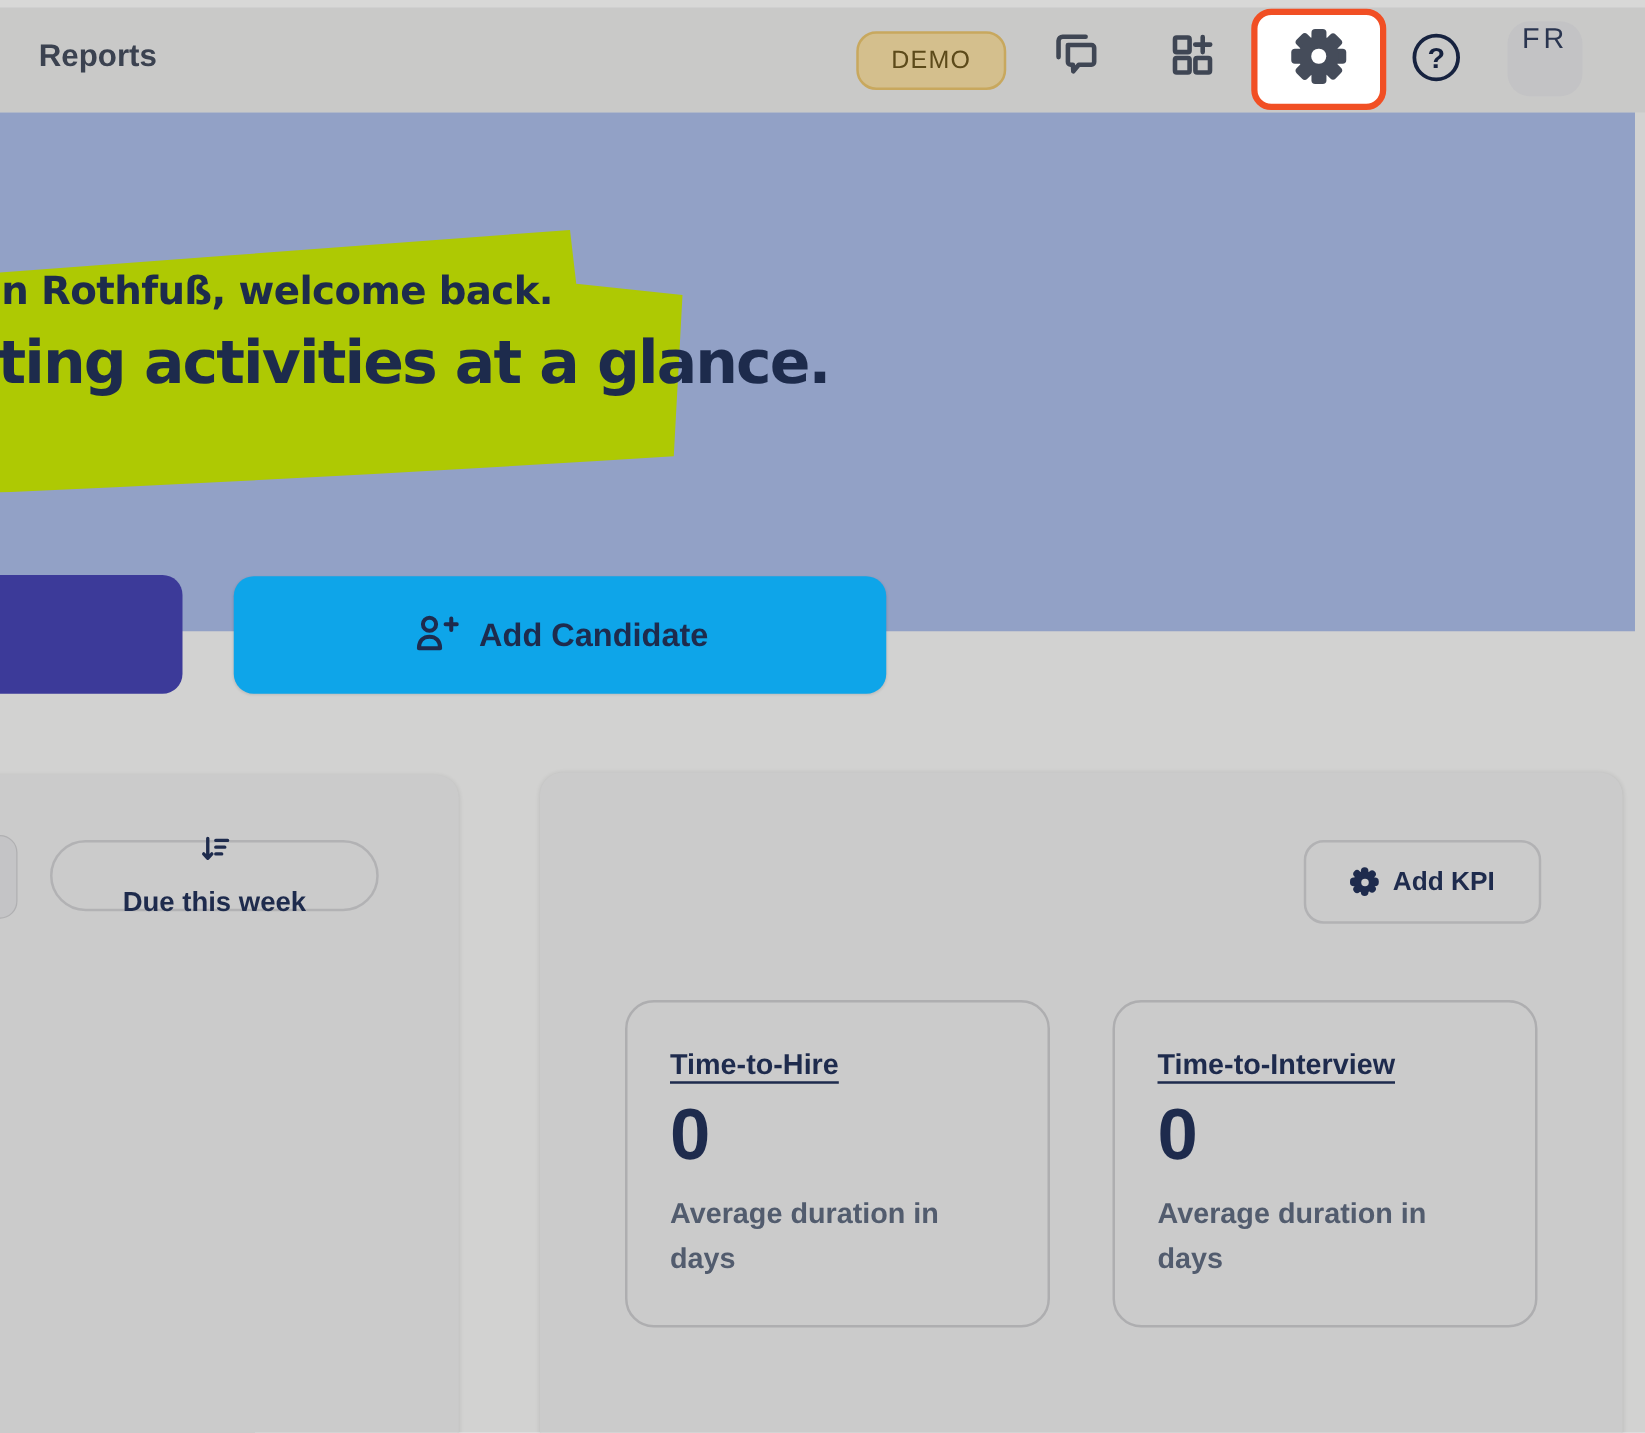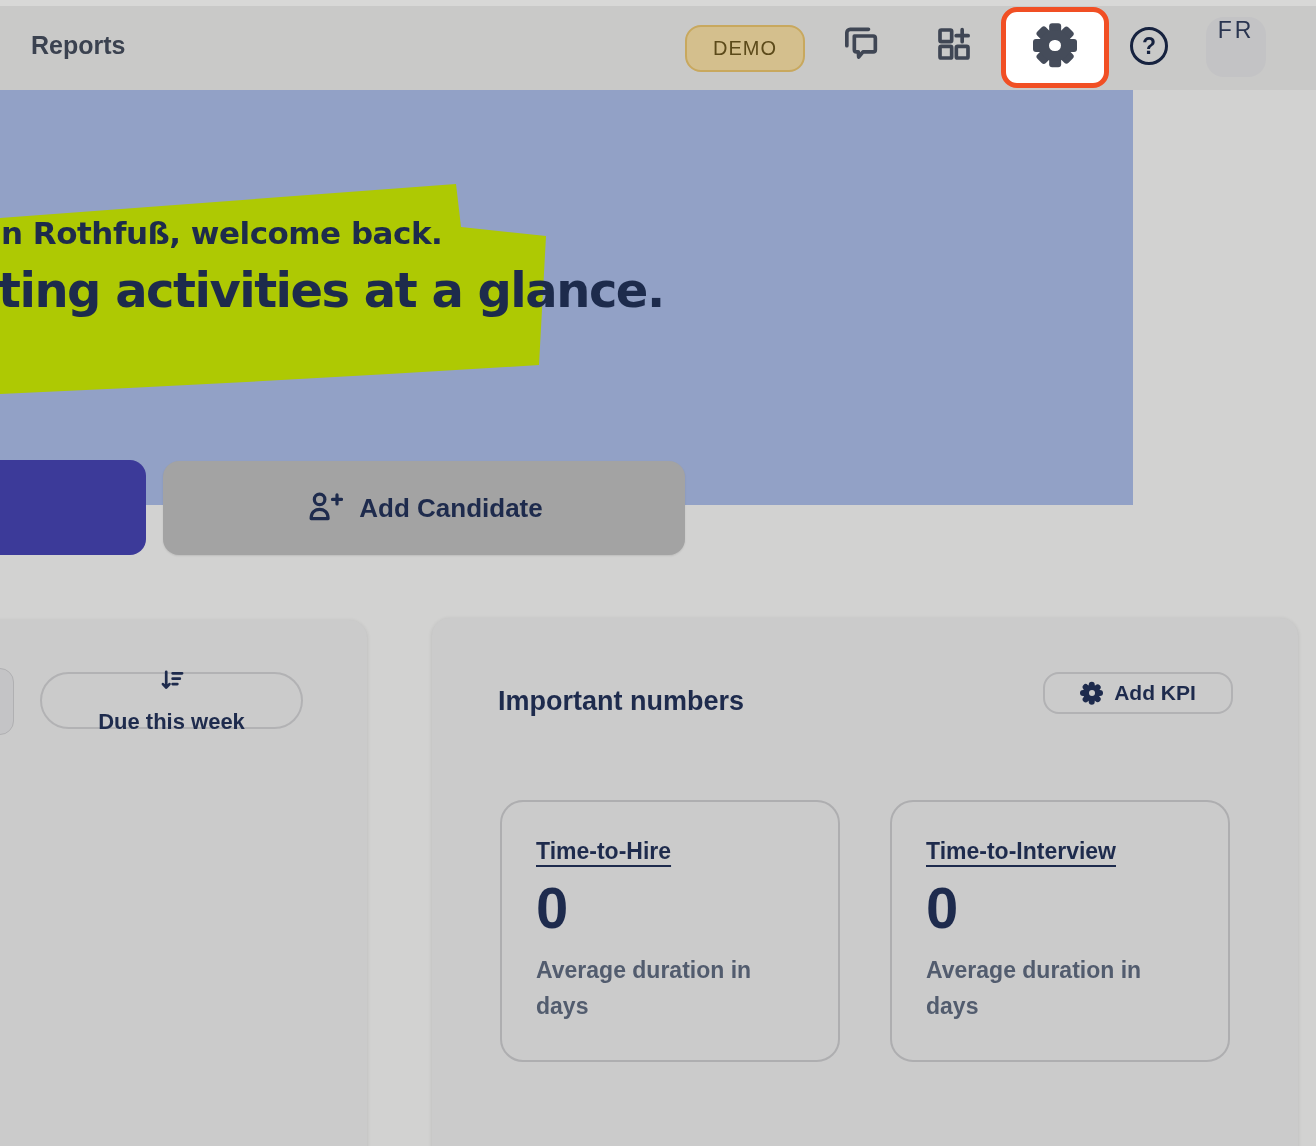--- a/index.html
+++ b/index.html
@@ -38,52 +38,52 @@
 
   .help-circle { width:38px; height:38px; border:3px solid #16223f; border-radius:50%;
                  display:flex; align-items:center; justify-content:center;
                  font-size:23px; font-weight:700; color:#16223f; }
   .avatar { position:absolute; left:1206px; top:17px; width:60px; height:60px;
             background:#c3c3c5; border-radius:18px; display:flex; align-items:flex-start;
             justify-content:center; font-size:23px; font-weight:500;
             letter-spacing:3px; color:#2a3550; cursor:pointer; }
 
   
-  #hero { position:absolute; left:0; top:90px; width:1133px; height:415px; background:#92a1c6; }
+  #hero { position:absolute; left:0; top:90px; width:1308px; height:415px; background:#92a1c6; }
   #hero-marker { position:absolute; left:0; top:94px; width:548px; height:210px; }
   .hero-line1 { position:absolute; left:1px; top:125px; font-family:"DejaVu Sans",sans-serif;
                 font-size:31px; font-weight:700; letter-spacing:-0.5px; color:#1d2b4c; white-space:nowrap; }
   .hero-line2 { position:absolute; left:-2px; top:172px; font-family:"DejaVu Sans",sans-serif;
                 font-size:48px; font-weight:800; letter-spacing:-1.5px; color:#1d2b4c; white-space:nowrap; }
 
   
   .btn-primary-cut { position:absolute; left:-40px; top:460px; width:186px; height:95px;
                      background:#3c3a99; border-radius:16px; cursor:pointer; }
-  .btn-add-candidate { position:absolute; left:163px; top:461px; width:522px; height:94px;
-                       background:#a3a3a3; border-radius:16px; display:flex; align-items:center;
+  .btn-add-candidate { position:absolute; left:187px; top:461px; width:522px; height:94px;
+                       background:#0ea5e9; border-radius:16px; display:flex; align-items:center;
                        justify-content:center; gap:16px; cursor:pointer;
                        box-shadow:0 1px 2px rgba(0,0,0,0.10); }
   .btn-add-candidate .lbl { font-size:26px; font-weight:700; color:#1e2b4d; }
   .navy-stroke { stroke:#1e2b4d; fill:none; stroke-width:2.2; stroke-linecap:round; stroke-linejoin:round; }
 
   
   .card { position:absolute; background:#cbcbcb; border-radius:18px;
           box-shadow:0 1px 4px rgba(0,0,0,0.12); }
   #tasks-card { left:-30px; top:620px; width:397px; height:600px; }
   #kpi-card   { left:432px; top:618px; width:866px; height:600px; }
 
   .cut-pill { position:absolute; left:8px; top:48px; width:36px; height:67px;
               background:#c4c4c6; border:1px solid #b0b0b2; border-radius:14px; cursor:pointer; }
   .due-pill { position:absolute; left:70px; top:52px; width:263px; height:57px;
               border:2px solid #b2b2b4; border-radius:29px; display:flex; align-items:center;
               justify-content:center; gap:11px; cursor:pointer;flex-direction:column; }
   .due-pill .lbl { font-size:22px; font-weight:700; color:#1e2b4d; }
 
   .kpi-title { position:absolute; left:66px; top:68px; font-size:27px; font-weight:700; color:#1e2b4d; }
-  .add-kpi-btn { position:absolute; left:611px; top:54px; width:190px; height:42px;
+  .add-kpi-btn { position:absolute; left:611px; top:54px; width:190px; height:67px;
                  border:2px solid #b2b2b4; border-radius:16px; display:flex; align-items:center;
                  justify-content:center; gap:11px; cursor:pointer; }
   .add-kpi-btn .lbl { font-size:21px; font-weight:700; color:#1e2b4d; }
 
   .kpi-tiles { position:absolute; left:68px; top:182px; display:flex; gap:50px; }
   .kpi-tile { width:340px; height:262px; border:2px solid #aeaeb0; border-radius:23px;
               padding:36px 34px; }
   .kpi-tile .t-label { display:inline-block; font-size:23px; font-weight:700; color:#1e2b4d;
                        text-decoration:underline; text-decoration-thickness:2px;
                        text-underline-offset:6px; cursor:pointer; }
@@ -171,21 +171,20 @@
         <svg width="27" height="27" viewBox="0 0 24 24">
           <path class="navy-stroke" style="stroke-width:2.4" d="M7.3 4.2 V18.3 M4.4 15.2 L7.3 18.3 L10.2 15.2"></path>
           <path class="navy-stroke" style="stroke-width:2.4" d="M13 5.6 h8.4 M13 10.4 h6.4 M13 15.2 h4.2"></path>
         </svg>
       </span>
       <span class="lbl">Due this week</span>
     </div>
   </section>
 
   <section id="kpi-card" class="card">
-    <h2 class="kpi-title">Important numbers</h2>
 
     <div class="add-kpi-btn">
       <span class="gear gear-small">
         <span class="tooth"></span>
           <span class="tooth t45"></span>
         <span class="tooth t90"></span>
           <span class="tooth t135"></span>
         <span class="body"></span>
           <span class="hole"></span>
       </span>

